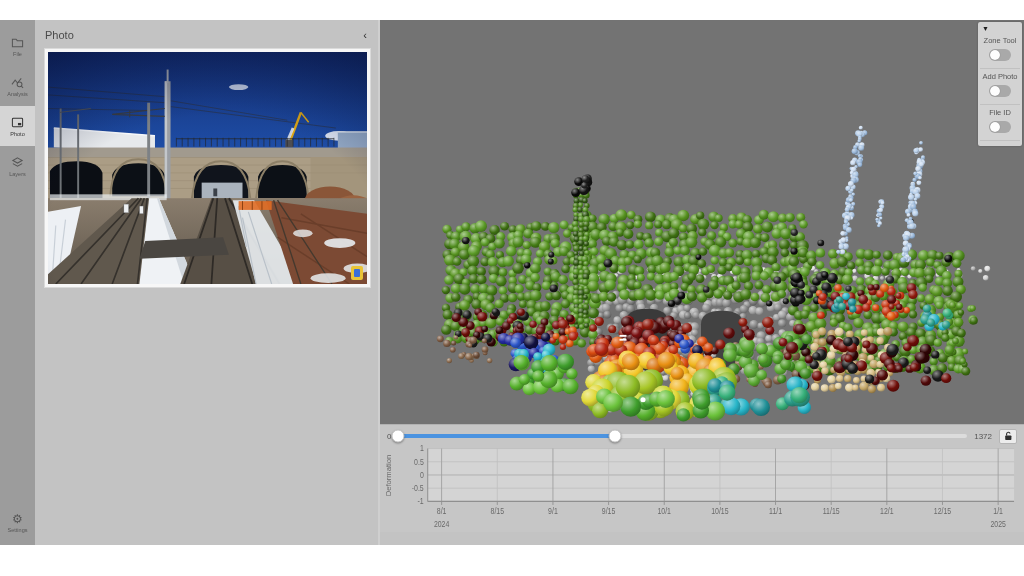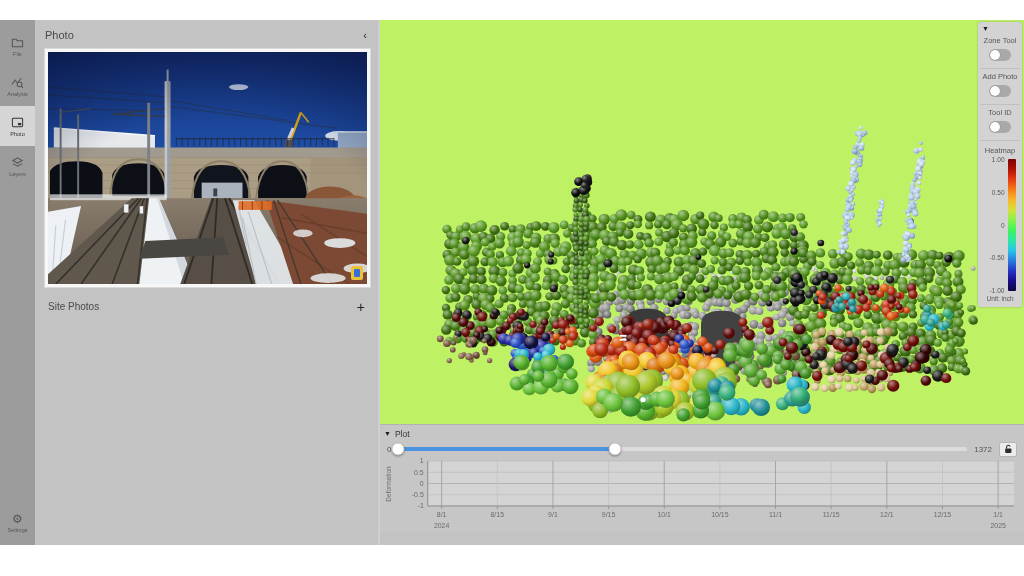--- a/index.html
+++ b/index.html
@@ -24,21 +24,21 @@
   .photo-frame{margin-left:9px;width:327px;height:240px;box-sizing:border-box;background:#f7f7f7;border:1px solid #dadada;padding:3px;position:relative;cursor:pointer}
   .photo-frame svg{width:100%;height:100%;display:block}
   .badge{position:absolute;right:7px;bottom:7px;width:12px;height:14px;background:#e9c437;border-radius:2px;display:flex;align-items:center;justify-content:center}
   .badge i{width:6px;height:8px;background:#3a6fd8;border-radius:1px;display:block}
   .site-row{display:flex;justify-content:space-between;align-items:center;padding:13px 13px 0 13px}
   .site-label{font-size:10px;color:#4a4a4a}
   .add-btn{font-size:14px;color:#222;cursor:pointer;line-height:10px}
 
   
   .main{flex:1;display:flex;flex-direction:column;min-width:0}
-  .viewport{position:relative;height:404px;background:#bef264;overflow:hidden;cursor:grab}
+  .viewport{position:relative;height:404px;background:#737373;overflow:hidden;cursor:grab}
   .viewport > svg{position:absolute;inset:0;width:100%;height:100%}
 
   
   .right-panel{position:absolute;top:2px;right:2px;width:44px;background:#d3d3d3;border-radius:2px;
                box-shadow:0 0 2px rgba(0,0,0,.3);display:flex;flex-direction:column;align-items:center;
                padding:2px 2px 5px;box-sizing:border-box}
   .rp-collapse{align-self:flex-start;font-size:7px;color:#1d1d1d;padding:1px 2px;cursor:pointer}
   .rp-group{width:100%;display:flex;flex-direction:column;align-items:center;gap:4px;padding:3px 0 7px;border-bottom:1px solid #c1c1c1}
   .rp-label{font-size:7.5px;color:#555;text-align:center;white-space:nowrap}
   .toggle{width:22px;height:12px;border-radius:6px;background:#a9a9a9;position:relative;cursor:pointer}
@@ -214,24 +214,20 @@
         <rect x="94" y="158" width="4" height="8" fill="#eef0f2" stroke="#555" stroke-width=".4"></rect>
 
         <polygon points="100,194 180,190 186,208 94,212" fill="#4a4641"></polygon>
         <rect width="328" height="238" fill="url(#vig)"></rect>
       </svg>
       <span class="badge">
           <i></i>
         </span>
     </div>
 
-    <div class="site-row">
-      <span class="site-label">Site Photos</span>
-      <span class="add-btn">+</span>
-    </div>
   </section>
 
   <section class="main">
 
     <div class="viewport">
       <svg id="pointcloud" viewBox="0 0 644 417" preserveAspectRatio="none">
           <defs>
             <radialGradient id="pg0" cx="35%" cy="30%" r="75%">
               <stop offset="0" stop-color="#d2d2d2"></stop>
               <stop offset="0.6" stop-color="#a5a5a5"></stop>
@@ -2749,48 +2745,30 @@
               <span class="knob"></span>
             </span>
         </div>
         <div class="rp-group">
           <span class="rp-label">Add Photo</span>
           <span class="toggle">
               <span class="knob"></span>
             </span>
         </div>
         <div class="rp-group">
-          <span class="rp-label">Tool ID</span>
+          <span class="rp-label">File ID</span>
           <span class="toggle">
               <span class="knob"></span>
             </span>
         </div>
 
-        <div class="hm-section">
-          <span class="rp-label">Heatmap</span>
-          <div class="hm-body">
-            <div class="hm-ticks">
-              <span>1.00</span>
-              <span>0.50</span>
-              <span>0</span>
-              <span>-0.50</span>
-              <span>-1.00</span>
-            </div>
-            <div class="hm-bar" id="hm-bar" style="background: linear-gradient(rgb(122, 4, 3), rgb(177, 16, 5), rgb(228, 58, 18), rgb(245, 125, 21), rgb(249, 181, 44), rgb(212, 225, 58), rgb(138, 240, 76), rgb(63, 243, 92), rgb(44, 232, 162), rgb(40, 197, 232), rgb(42, 125, 224), rgb(36, 54, 196), rgb(26, 12, 138), rgb(16, 4, 67));"></div>
-          </div>
-          <span class="hm-unit">Unit: inch</span>
-        </div>
       </div>
     </div>
 
     <div class="plot-panel">
-      <div class="pp-header">
-        <span class="pp-tri">▼</span>
-        <span class="pp-title">Plot</span>
-      </div>
       <div class="slider-row">
         <span class="sl-label">0</span>
         <div class="sl-track" id="sl-track">
           <div class="sl-fill" id="sl-fill" style="left: 0%; width: 38%;"></div>
           <div class="sl-handle" id="sl-h0" style="left: 0%;"></div>
           <div class="sl-handle" id="sl-h1" style="left: 38%;"></div>
         </div>
         <span class="sl-label">1372</span>
         <span class="lock-btn">
           <svg width="9" height="10" viewBox="0 0 9 10">

